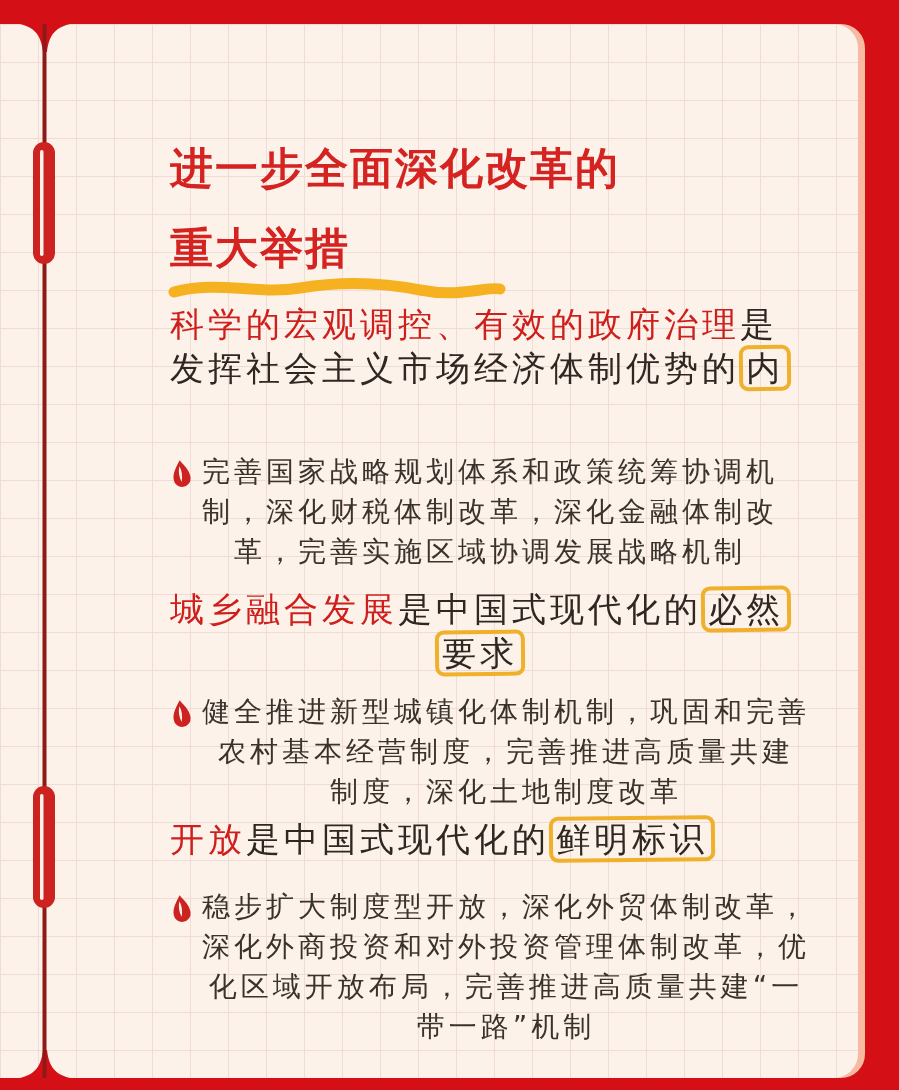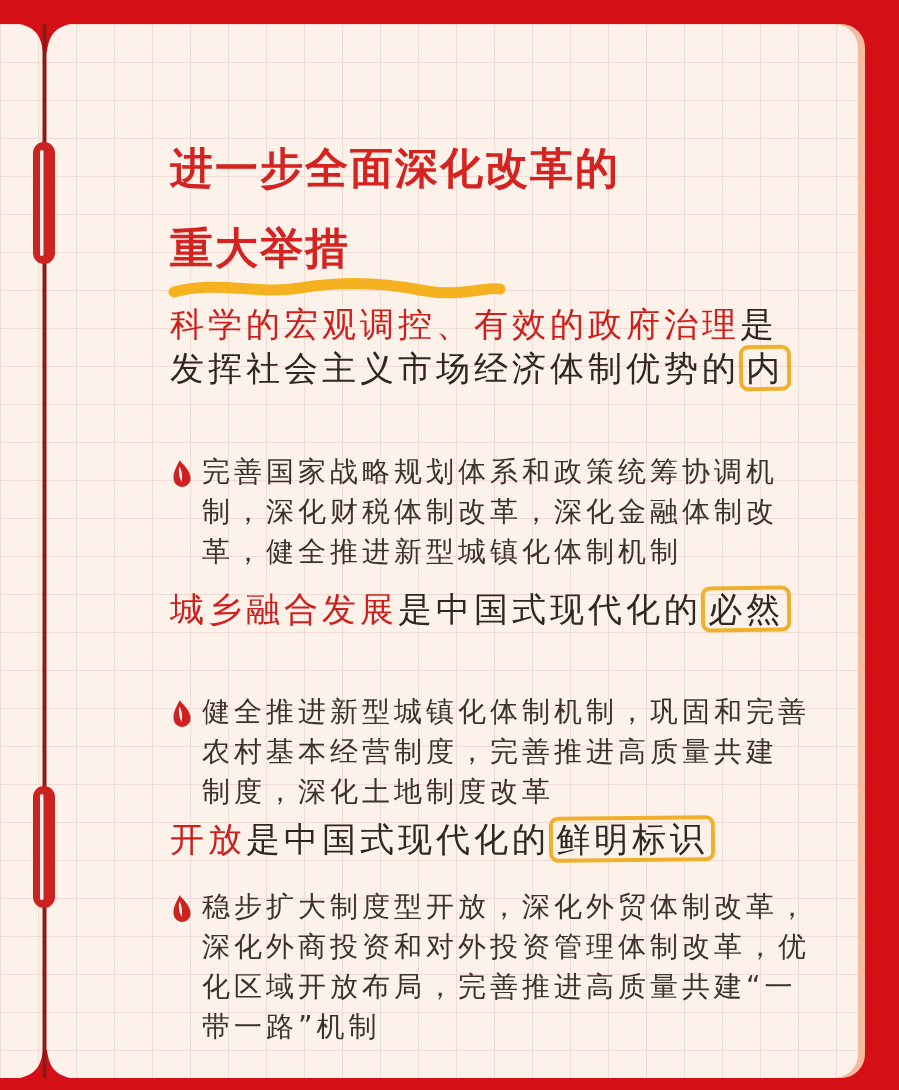--- a/index.html
+++ b/index.html
@@ -42,21 +42,21 @@
   .pos-h1{top:278px;}
   .pos-h2{top:563px;text-align:center;}
   .pos-h3{top:793px;}
 
   .bullet{position:absolute;left:0;display:flex;align-items:flex-start;}
   .pos-b1{top:428px;}
   .pos-b2{top:668px;}
   .pos-b3{top:863px;}
   .flame{flex:0 0 auto;margin:7px 9px 0 0;transform:rotate(-8deg);}
   .b-text{font-size:28px;font-weight:500;color:#3a332c;letter-spacing:4px;}
-  .b-line{display:block;white-space:nowrap;line-height:40px;}
+  .b-line{display:block;white-space:nowrap;line-height:40px;text-align:center;}
 </style>
 </head>
 <body>
 
 <div class="frame">
   <div class="page">
 
     <svg class="rail" width="90" height="1054" viewBox="0 0 90 1054">
       <path d="M20 0 C36 4 41 12 43 28 L47 28 C49 12 54 4 70 0 Z" fill="#d40f15"></path>
       <path d="M20 1054 C36 1050 41 1042 43 1026 L47 1026 C49 1042 54 1050 70 1054 Z" fill="#d40f15"></path>
@@ -83,26 +83,27 @@
       </div>
 
       <div class="bullet pos-b1">
         <svg class="flame" width="23" height="30" viewBox="0 0 23 30">
           <path d="M11.5 1 C6.5 8.5 3 12.5 3 19.5 a8.5 8.5 0 0 0 17 0 C20 12.5 16.5 8.5 11.5 1 Z" fill="#cc2320"></path>
           <path d="M10.5 7 C8.6 12 8.6 17 10.5 23 C12.4 17 12.4 12 10.5 7 Z" fill="#fcf2ea"></path>
         </svg>
         <div class="b-text">
           <div class="b-line">完善国家战略规划体系和政策统筹协调机</div>
           <div class="b-line">制，深化财税体制改革，深化金融体制改</div>
-          <div class="b-line">革，健全推进新型城镇化体制机制</div>
+          <div class="b-line">革，完善实施区域协调发展战略机制</div>
         </div>
       </div>
 
       <div class="heading pos-h2">
         <div class="h-line"><span class="seg-red">城乡融合发展</span><span class="seg-dark">是中国式现代化的</span><span class="boxed">必然</span></div>
+        <div class="h-line"><span class="boxed">要求</span></div>
       </div>
 
       <div class="bullet pos-b2">
         <svg class="flame" width="23" height="30" viewBox="0 0 23 30">
           <path d="M11.5 1 C6.5 8.5 3 12.5 3 19.5 a8.5 8.5 0 0 0 17 0 C20 12.5 16.5 8.5 11.5 1 Z" fill="#cc2320"></path>
           <path d="M10.5 7 C8.6 12 8.6 17 10.5 23 C12.4 17 12.4 12 10.5 7 Z" fill="#fcf2ea"></path>
         </svg>
         <div class="b-text">
           <div class="b-line">健全推进新型城镇化体制机制，巩固和完善</div>
           <div class="b-line">农村基本经营制度，完善推进高质量共建</div>

